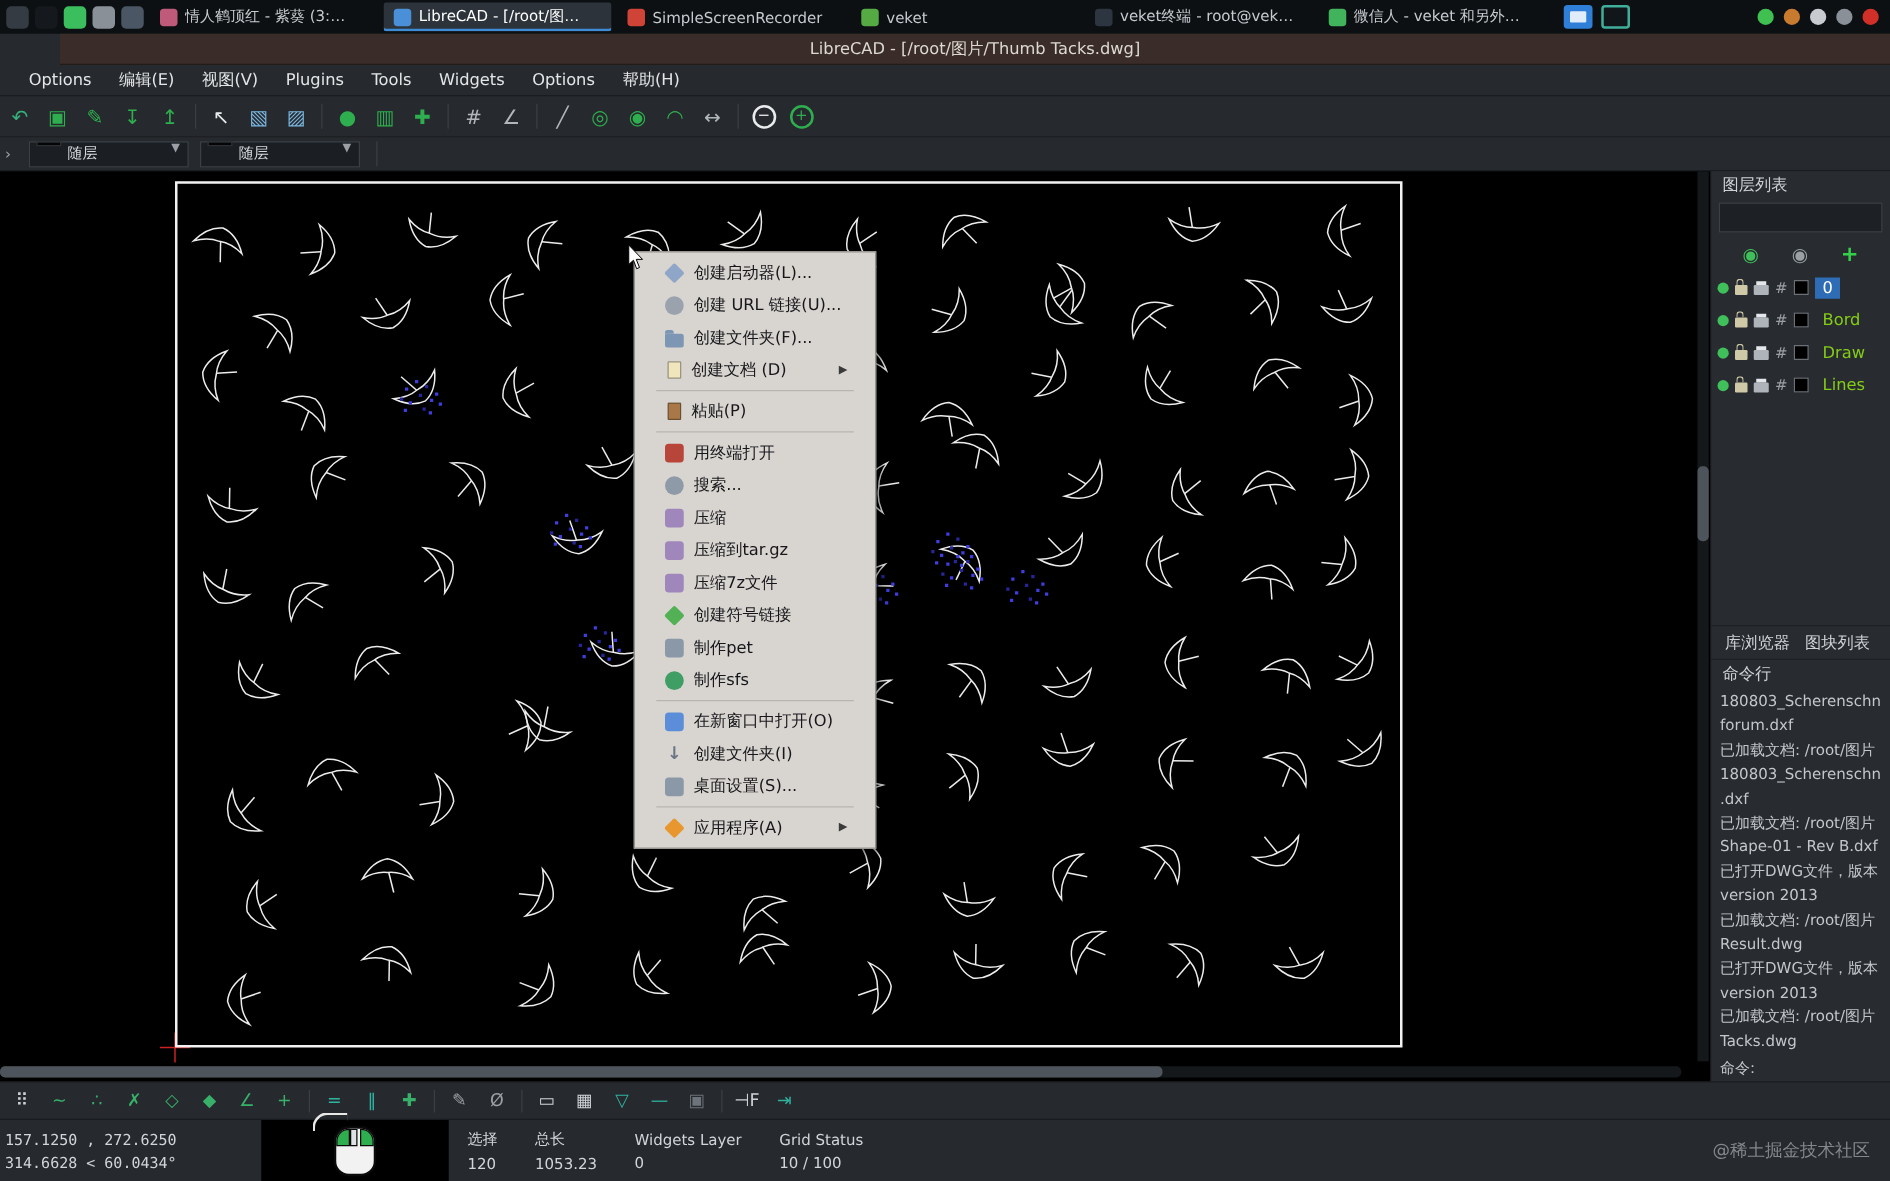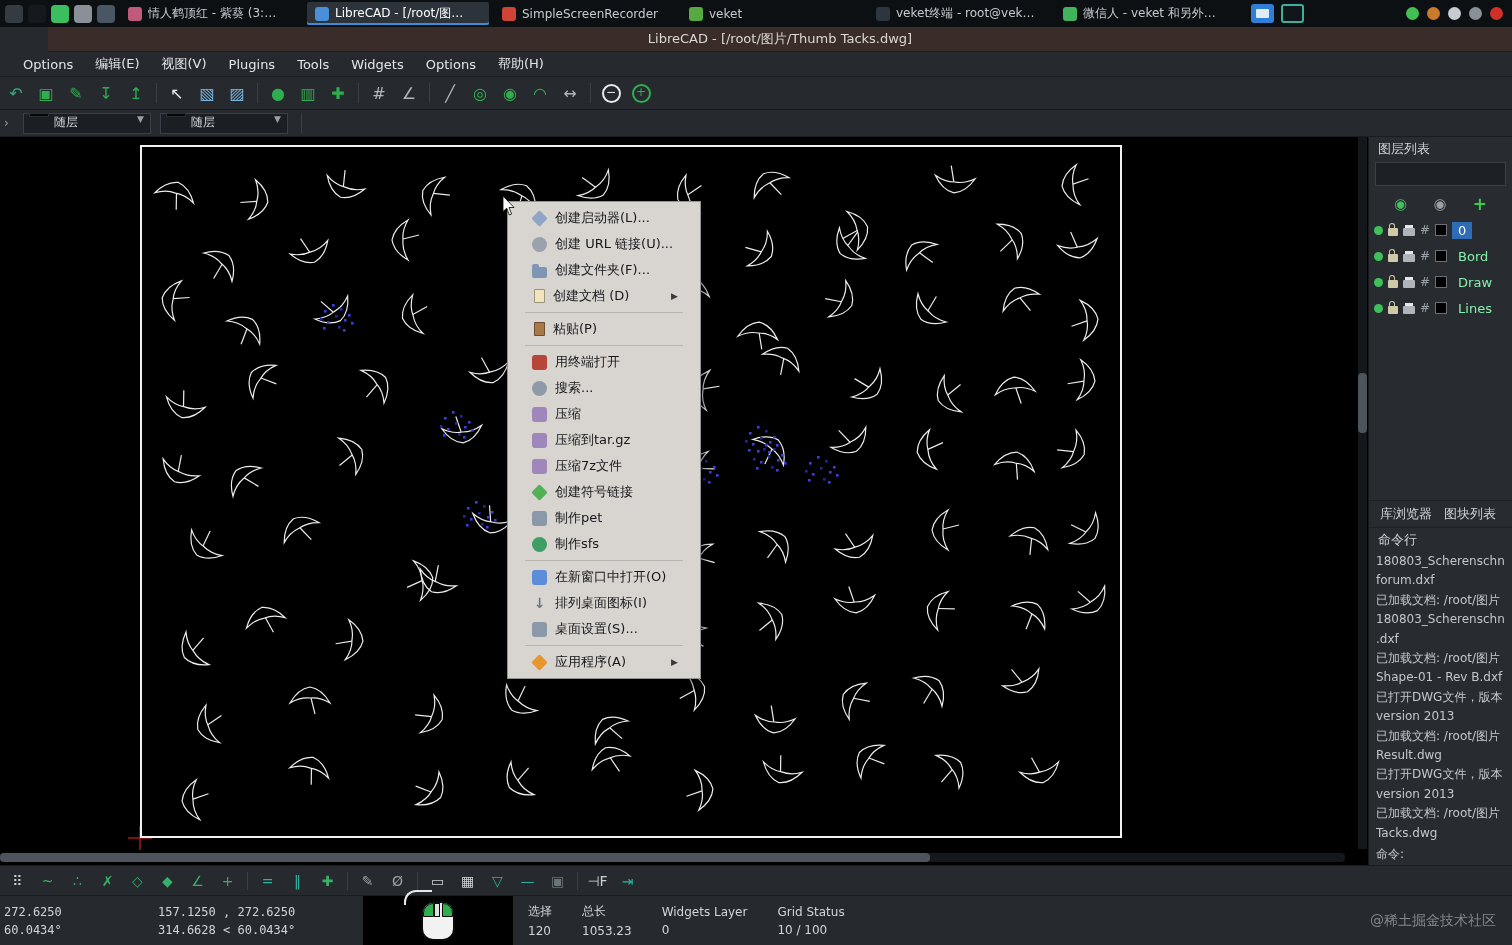--- a/index.html
+++ b/index.html
@@ -78,21 +78,21 @@
   .lt-ico{font-size:15px;}
   .layer-rows{flex:none;}
   .layer-row{height:26px;display:flex;align-items:center;gap:5px;padding:0 5px;flex:none;}
   .lr-dot{width:9px;height:9px;border-radius:50%;background:#3fc05a;flex:none;}
   .lr-lock{width:10px;height:8px;background:#cfc9a8;border-radius:1px;position:relative;margin-top:4px;flex:none;}
   .lr-lock::before{content:"";position:absolute;left:1px;top:-5px;width:6px;height:5px;border:1.5px solid #cfc9a8;border-bottom:none;border-radius:4px 4px 0 0;box-sizing:border-box;}
   .lr-print{width:12px;height:8px;background:#aeb4ba;border-radius:1px;position:relative;margin-top:3px;flex:none;}
   .lr-print::before{content:"";position:absolute;left:2px;top:-3px;width:8px;height:3px;background:#e4e7ea;}
   .lr-hash{color:#9aa0a6;font-size:12px;flex:none;}
   .lr-swatch{width:12px;height:12px;background:#000;border:1px solid #6a7076;flex:none;box-sizing:border-box;}
-  .lr-name{color:#86efac;padding:1px 6px;white-space:nowrap;overflow:hidden;font-size:13px;}
+  .lr-name{color:#84cc16;padding:1px 6px;white-space:nowrap;overflow:hidden;font-size:13px;}
   .layer-row.selected .lr-name{background:#2e6cb5;color:#fff;}
   .panel-spacer{flex:1;}
   .dock-tabs{height:26px;display:flex;align-items:center;gap:2px;padding-left:6px;color:#ced2d6;flex:none;
     font-size:13px;border-top:1px solid #1d2024;}
   .dock-tab{padding:2px 5px;white-space:nowrap;}
   .cmd-title{height:23px;line-height:23px;padding-left:9px;color:#ced2d6;flex:none;font-size:13px;border-top:1px solid #1d2024;}
   .cmd-history{flex:none;padding:1px 7px;color:#c3c7cb;font-size:12px;line-height:19.4px;overflow:hidden;}
   .cmd-line{white-space:nowrap;overflow:hidden;}
   .cmd-prompt{padding:2px 7px;color:#c3c7cb;font-size:12px;}
 
@@ -740,21 +740,21 @@
             <span class="cm-icon shape-circle" style="background: rgb(63, 158, 99);"></span>
             <span class="cm-label">制作sfs</span>
           </div>
           <div class="cm-sep"></div>
           <div class="cm-item">
             <span class="cm-icon shape-square" style="background: rgb(91, 141, 217);"></span>
             <span class="cm-label">在新窗口中打开(O)</span>
           </div>
           <div class="cm-item">
             <span class="cm-icon glyph" style="color: rgb(106, 118, 131);">↓</span>
-            <span class="cm-label">排列桌面图标(I)</span>
+            <span class="cm-label">创建文件夹(I)</span>
           </div>
           <div class="cm-item">
             <span class="cm-icon shape-square" style="background: rgb(138, 152, 168);"></span>
             <span class="cm-label">桌面设置(S)...</span>
           </div>
           <div class="cm-sep"></div>
           <div class="cm-item">
             <span class="cm-icon shape-diamond" style="background: rgb(232, 150, 46);"></span>
             <span class="cm-label">应用程序(A)</span>
             <span class="cm-sub">▶</span>
@@ -855,24 +855,20 @@
       <div class="sb-icon" style="color: rgb(205, 209, 213);">▦</div>
       <div class="sb-icon" style="color: rgb(47, 179, 160);">▽</div>
       <div class="sb-icon" style="color: rgb(47, 179, 160);">—</div>
       <div class="sb-icon" style="color: rgb(109, 115, 122);">▣</div>
       <div class="sb-sep"></div>
       <div class="sb-icon" style="color: rgb(205, 209, 213);">⊣F</div>
       <div class="sb-icon" style="color: rgb(47, 179, 160);">⇥</div>
     </div>
 
   <div class="statusbar">
-    <div class="coord-block">
-      <div>272.6250</div>
-      <div>60.0434°</div>
-    </div>
     <div class="coord-block b">
       <div>157.1250 , 272.6250</div>
       <div>314.6628 &lt; 60.0434°</div>
     </div>
     <div class="mouse-widget">
       <div class="mouse">
         <div class="lb"></div>
         <div class="mid"></div>
         <div class="rb"></div>
       </div>

